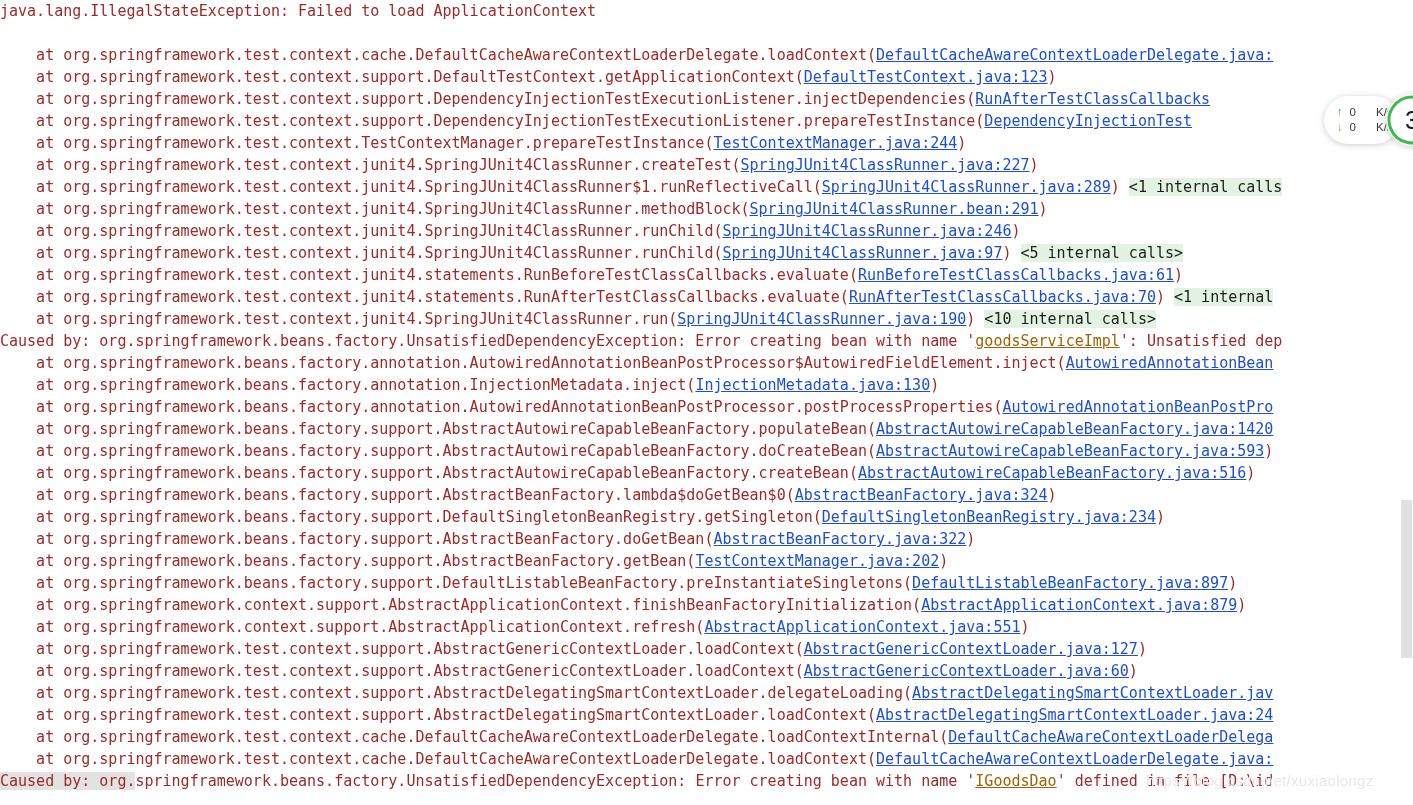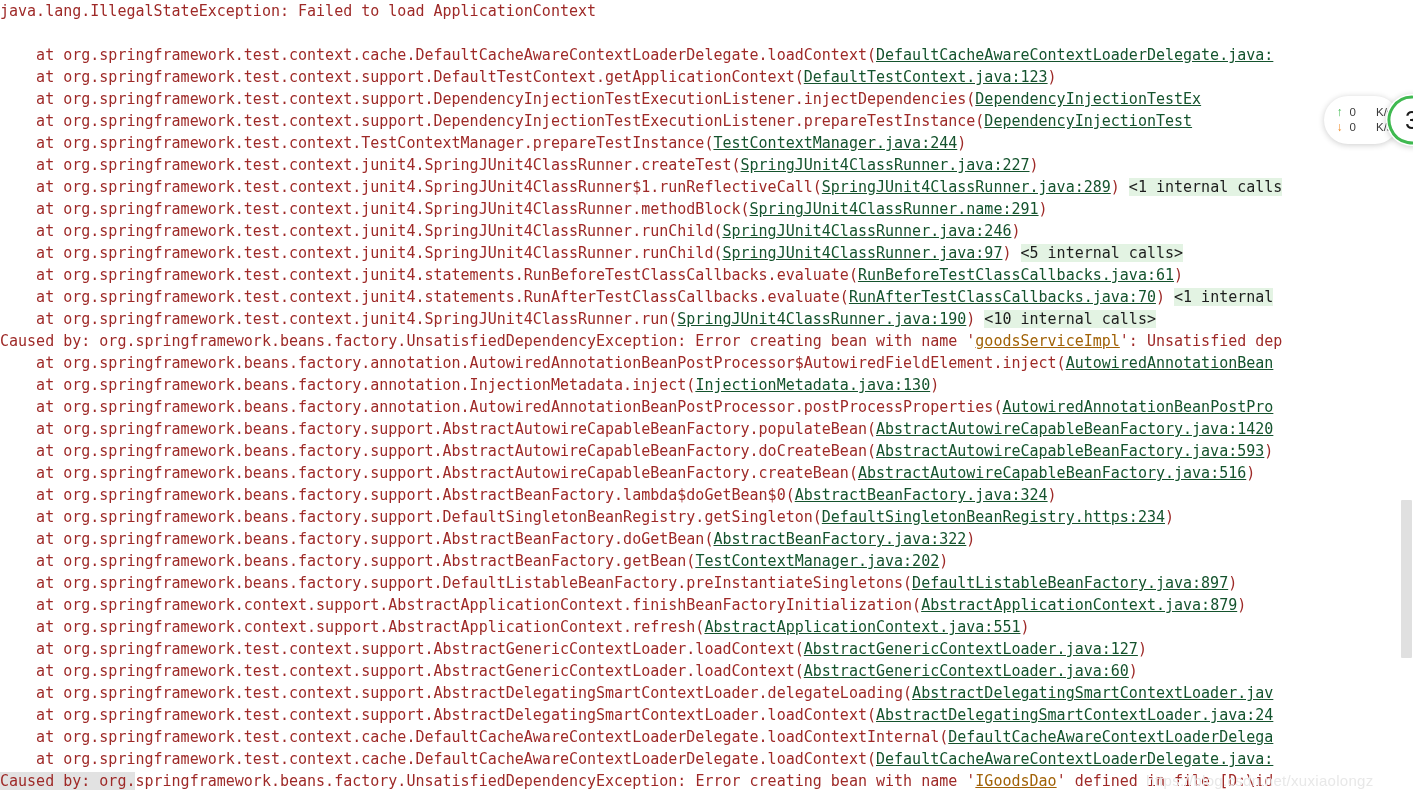--- a/index.html
+++ b/index.html
@@ -33,21 +33,21 @@
     height: 22px;
     line-height: 22px;
     white-space: pre;
     overflow: hidden;
     color: #9e2927;
     letter-spacing: 0px;
   }
 
   .line.blank { color: transparent; }
   .seg-head  { color: #9e2927; }
-  .seg-link  { color: #14532d; text-decoration: underline; }
+  .seg-link  { color: #1d4ed8; text-decoration: underline; }
   .seg-bean  { color: #a16207; text-decoration: underline; }
   .seg-fold  { color: #1d1d1d; background: #e3f3e3; font-weight: normal; }
   .seg-sel   { background: #e2e2e2; }
 
   
   #scrollbar-track {
     position: absolute;
     right: 0;
     top: 0;
     width: 14px;
@@ -146,40 +146,40 @@
   }
 </style>
 </head>
 <body>
 
 <div id="console">
     <div class="line"><span class="seg-head">java.lang.IllegalStateException: Failed to load ApplicationContext</span></div>
     <div class="line blank"><span class="seg-head"> </span></div>
     <div class="line"><span class="seg-head">    at org.springframework.test.context.cache.DefaultCacheAwareContextLoaderDelegate.loadContext(</span><span class="seg-link">DefaultCacheAwareContextLoaderDelegate.java:</span><span class="seg-head"></span></div>
     <div class="line"><span class="seg-head">    at org.springframework.test.context.support.DefaultTestContext.getApplicationContext(</span><span class="seg-link">DefaultTestContext.java:123</span><span class="seg-head">)</span></div>
-    <div class="line"><span class="seg-head">    at org.springframework.test.context.support.DependencyInjectionTestExecutionListener.injectDependencies(</span><span class="seg-link">DependencyInjectionTestEx</span><span class="seg-head"></span></div>
+    <div class="line"><span class="seg-head">    at org.springframework.test.context.support.DependencyInjectionTestExecutionListener.injectDependencies(</span><span class="seg-link">RunAfterTestClassCallbacks</span><span class="seg-head"></span></div>
     <div class="line"><span class="seg-head">    at org.springframework.test.context.support.DependencyInjectionTestExecutionListener.prepareTestInstance(</span><span class="seg-link">DependencyInjectionTest</span><span class="seg-head"></span></div>
     <div class="line"><span class="seg-head">    at org.springframework.test.context.TestContextManager.prepareTestInstance(</span><span class="seg-link">TestContextManager.java:244</span><span class="seg-head">)</span></div>
     <div class="line"><span class="seg-head">    at org.springframework.test.context.junit4.SpringJUnit4ClassRunner.createTest(</span><span class="seg-link">SpringJUnit4ClassRunner.java:227</span><span class="seg-head">)</span></div>
     <div class="line"><span class="seg-head">    at org.springframework.test.context.junit4.SpringJUnit4ClassRunner$1.runReflectiveCall(</span><span class="seg-link">SpringJUnit4ClassRunner.java:289</span><span class="seg-head">) </span><span class="seg-fold">&lt;1 internal calls</span><span class="seg-head"></span></div>
-    <div class="line"><span class="seg-head">    at org.springframework.test.context.junit4.SpringJUnit4ClassRunner.methodBlock(</span><span class="seg-link">SpringJUnit4ClassRunner.name:291</span><span class="seg-head">)</span></div>
+    <div class="line"><span class="seg-head">    at org.springframework.test.context.junit4.SpringJUnit4ClassRunner.methodBlock(</span><span class="seg-link">SpringJUnit4ClassRunner.bean:291</span><span class="seg-head">)</span></div>
     <div class="line"><span class="seg-head">    at org.springframework.test.context.junit4.SpringJUnit4ClassRunner.runChild(</span><span class="seg-link">SpringJUnit4ClassRunner.java:246</span><span class="seg-head">)</span></div>
     <div class="line"><span class="seg-head">    at org.springframework.test.context.junit4.SpringJUnit4ClassRunner.runChild(</span><span class="seg-link">SpringJUnit4ClassRunner.java:97</span><span class="seg-head">) </span><span class="seg-fold">&lt;5 internal calls&gt;</span><span class="seg-head"></span></div>
     <div class="line"><span class="seg-head">    at org.springframework.test.context.junit4.statements.RunBeforeTestClassCallbacks.evaluate(</span><span class="seg-link">RunBeforeTestClassCallbacks.java:61</span><span class="seg-head">)</span></div>
     <div class="line"><span class="seg-head">    at org.springframework.test.context.junit4.statements.RunAfterTestClassCallbacks.evaluate(</span><span class="seg-link">RunAfterTestClassCallbacks.java:70</span><span class="seg-head">) </span><span class="seg-fold">&lt;1 internal</span><span class="seg-head"></span></div>
     <div class="line"><span class="seg-head">    at org.springframework.test.context.junit4.SpringJUnit4ClassRunner.run(</span><span class="seg-link">SpringJUnit4ClassRunner.java:190</span><span class="seg-head">) </span><span class="seg-fold">&lt;10 internal calls&gt;</span><span class="seg-head"></span></div>
     <div class="line"><span class="seg-head">Caused by: org.springframework.beans.factory.UnsatisfiedDependencyException: Error creating bean with name '</span><span class="seg-bean">goodsServiceImpl</span><span class="seg-head">': Unsatisfied dep</span></div>
     <div class="line"><span class="seg-head">    at org.springframework.beans.factory.annotation.AutowiredAnnotationBeanPostProcessor$AutowiredFieldElement.inject(</span><span class="seg-link">AutowiredAnnotationBean</span><span class="seg-head"></span></div>
     <div class="line"><span class="seg-head">    at org.springframework.beans.factory.annotation.InjectionMetadata.inject(</span><span class="seg-link">InjectionMetadata.java:130</span><span class="seg-head">)</span></div>
     <div class="line"><span class="seg-head">    at org.springframework.beans.factory.annotation.AutowiredAnnotationBeanPostProcessor.postProcessProperties(</span><span class="seg-link">AutowiredAnnotationBeanPostPro</span><span class="seg-head"></span></div>
     <div class="line"><span class="seg-head">    at org.springframework.beans.factory.support.AbstractAutowireCapableBeanFactory.populateBean(</span><span class="seg-link">AbstractAutowireCapableBeanFactory.java:1420</span><span class="seg-head"></span></div>
     <div class="line"><span class="seg-head">    at org.springframework.beans.factory.support.AbstractAutowireCapableBeanFactory.doCreateBean(</span><span class="seg-link">AbstractAutowireCapableBeanFactory.java:593</span><span class="seg-head">)</span></div>
     <div class="line"><span class="seg-head">    at org.springframework.beans.factory.support.AbstractAutowireCapableBeanFactory.createBean(</span><span class="seg-link">AbstractAutowireCapableBeanFactory.java:516</span><span class="seg-head">)</span></div>
     <div class="line"><span class="seg-head">    at org.springframework.beans.factory.support.AbstractBeanFactory.lambda$doGetBean$0(</span><span class="seg-link">AbstractBeanFactory.java:324</span><span class="seg-head">)</span></div>
-    <div class="line"><span class="seg-head">    at org.springframework.beans.factory.support.DefaultSingletonBeanRegistry.getSingleton(</span><span class="seg-link">DefaultSingletonBeanRegistry.https:234</span><span class="seg-head">)</span></div>
+    <div class="line"><span class="seg-head">    at org.springframework.beans.factory.support.DefaultSingletonBeanRegistry.getSingleton(</span><span class="seg-link">DefaultSingletonBeanRegistry.java:234</span><span class="seg-head">)</span></div>
     <div class="line"><span class="seg-head">    at org.springframework.beans.factory.support.AbstractBeanFactory.doGetBean(</span><span class="seg-link">AbstractBeanFactory.java:322</span><span class="seg-head">)</span></div>
     <div class="line"><span class="seg-head">    at org.springframework.beans.factory.support.AbstractBeanFactory.getBean(</span><span class="seg-link">TestContextManager.java:202</span><span class="seg-head">)</span></div>
     <div class="line"><span class="seg-head">    at org.springframework.beans.factory.support.DefaultListableBeanFactory.preInstantiateSingletons(</span><span class="seg-link">DefaultListableBeanFactory.java:897</span><span class="seg-head">)</span></div>
     <div class="line"><span class="seg-head">    at org.springframework.context.support.AbstractApplicationContext.finishBeanFactoryInitialization(</span><span class="seg-link">AbstractApplicationContext.java:879</span><span class="seg-head">)</span></div>
     <div class="line"><span class="seg-head">    at org.springframework.context.support.AbstractApplicationContext.refresh(</span><span class="seg-link">AbstractApplicationContext.java:551</span><span class="seg-head">)</span></div>
     <div class="line"><span class="seg-head">    at org.springframework.test.context.support.AbstractGenericContextLoader.loadContext(</span><span class="seg-link">AbstractGenericContextLoader.java:127</span><span class="seg-head">)</span></div>
     <div class="line"><span class="seg-head">    at org.springframework.test.context.support.AbstractGenericContextLoader.loadContext(</span><span class="seg-link">AbstractGenericContextLoader.java:60</span><span class="seg-head">)</span></div>
     <div class="line"><span class="seg-head">    at org.springframework.test.context.support.AbstractDelegatingSmartContextLoader.delegateLoading(</span><span class="seg-link">AbstractDelegatingSmartContextLoader.jav</span><span class="seg-head"></span></div>
     <div class="line"><span class="seg-head">    at org.springframework.test.context.support.AbstractDelegatingSmartContextLoader.loadContext(</span><span class="seg-link">AbstractDelegatingSmartContextLoader.java:24</span><span class="seg-head"></span></div>
     <div class="line"><span class="seg-head">    at org.springframework.test.context.cache.DefaultCacheAwareContextLoaderDelegate.loadContextInternal(</span><span class="seg-link">DefaultCacheAwareContextLoaderDelega</span><span class="seg-head"></span></div>

